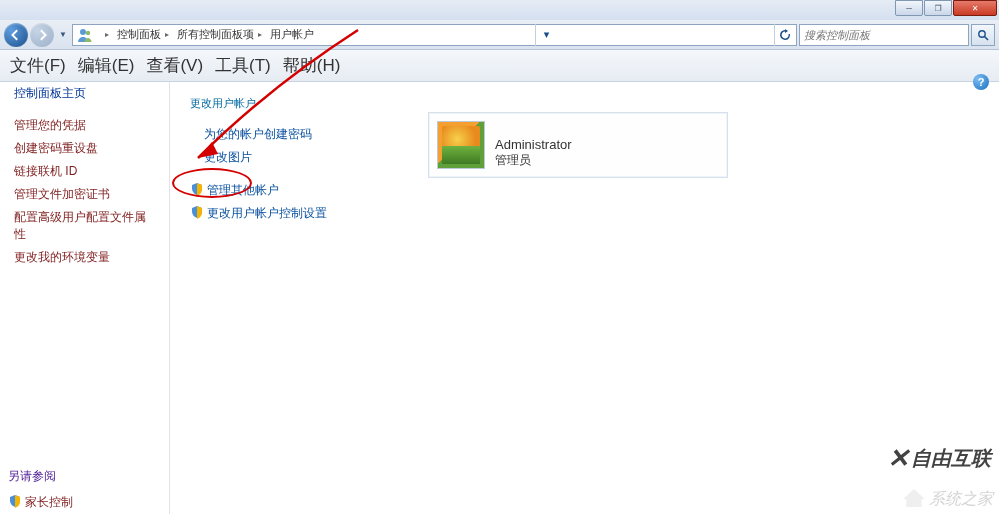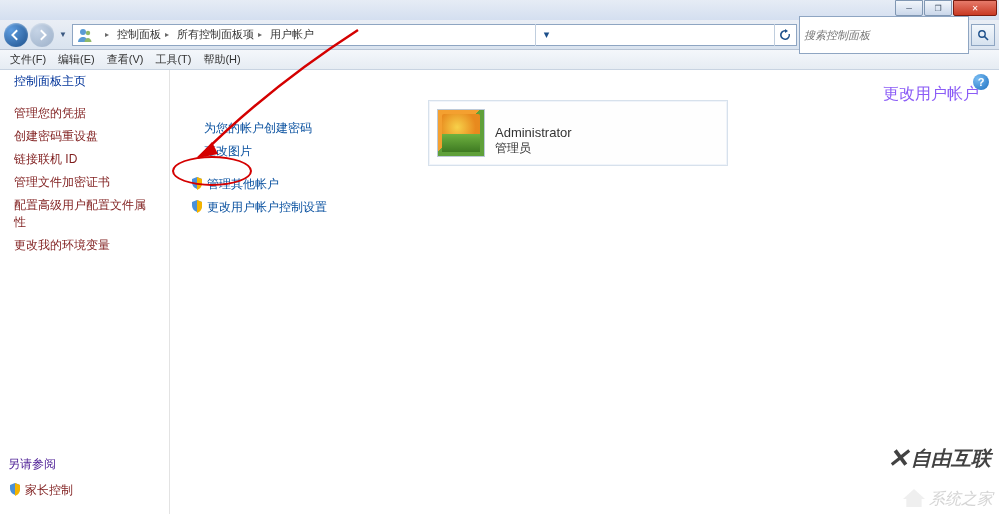--- a/index.html
+++ b/index.html
@@ -15,39 +15,39 @@
 .nav-arrow { width: 24px; height: 24px; border-radius: 50%; background: radial-gradient(circle at 30% 30%, #5e9de0, #1c4f8a); display: flex; align-items: center; justify-content: center; color: #fff; margin-right: 2px; box-shadow: inset 0 1px 2px rgba(255,255,255,.4); }
 .nav-arrow.disabled { background: radial-gradient(circle at 30% 30%, #c6d4e6, #9cb0c9); color: #e8eef6; }
 .nav-arrow svg { width: 12px; height: 12px; }
 .dd-caret { width: 14px; height: 18px; display: flex; align-items: center; justify-content: center; color: #3a5880; font-size: 8px; }
 .addr-bar { flex: 1; height: 22px; background: #fff; border: 1px solid #8ea5c2; display: flex; align-items: center; font-size: 11px; color: #333; margin: 0 2px; }
 .addr-seg { padding: 0 4px; display: flex; align-items: center; height: 100%; }
 .addr-seg .tri { font-size: 8px; color: #666; margin-left: 4px; }
 .addr-icon { width: 16px; height: 16px; margin: 0 4px; display: flex; align-items: center; justify-content: center; }
 .addr-refresh { width: 22px; height: 22px; border-left: 1px solid #c0cede; display: flex; align-items: center; justify-content: center; color: #1c4f8a; margin-left: auto; }
 .addr-refresh svg { width: 12px; height: 12px; }
-.search-box { width: 170px; height: 38px; background: #fff; border: 1px solid #8ea5c2; display: flex; align-items: center; padding: 0 4px; font-size: 11px; color: #999; }
+.search-box { width: 170px; height: 22px; background: #fff; border: 1px solid #8ea5c2; display: flex; align-items: center; padding: 0 4px; font-size: 11px; color: #999; }
 .search-box input { border: 0; outline: 0; width: 100%; font-size: 11px; font-style: italic; color: #777; background: transparent; }
 .search-btn { width: 24px; height: 22px; background: linear-gradient(#f3f7fc, #d6e2ef); border: 1px solid #8ea5c2; display: flex; align-items: center; justify-content: center; color: #1c4f8a; margin-left: 2px; }
 .search-btn svg { width: 12px; height: 12px; }
 
 
-.menubar { height: 20px; background: linear-gradient(#f4f7fb, #e6ecf3); border-bottom: 1px solid #c8d3e1; display: flex; align-items: center; font-size: 11px; color: #333; padding: 4px 4px; }
+.menubar { height: 32px; background: linear-gradient(#f4f7fb, #e6ecf3); border-bottom: 1px solid #c8d3e1; display: flex; align-items: center; font-size: 17px; color: #333; padding: 4px 4px; }
 .menu-item { padding: 2px 6px; }
 
 
 .body-area { display: flex; height: calc(514px - 20px - 30px - 20px); }
 .sidebar { width: 170px; background: #fff; border-right: 1px solid #e3e3e3; padding: 3px 8px; font-size: 12px; color: #0b52a0; position: relative; }
 .sidebar-home { color: #003399; font-size: 12px; margin-bottom: 12px; padding-left: 6px; }
 .side-link { display: block; padding: 3px 6px; color: #7f1d1d; cursor: pointer; }
 .side-bottom { position: absolute; bottom: 12px; left: 8px; font-size: 12px; }
 .shield-ico { display: inline-block; width: 14px; height: 14px; vertical-align: -2px; margin-right: 3px; }
 
 .main { flex: 1; padding: 14px 20px; position: relative; }
-.main-title { font-size: 16px; color: #8b5cf6; margin-bottom: 12px; text-align: right; }
+.main-title { font-size: 11px; color: #0369a1; margin-bottom: 12px; }
 .action-links a { display: block; font-size: 12px; color: #0b52a0; padding: 3px 0; text-decoration: none; margin-left: 14px; }
 .action-links a.shielded { margin-left: 0; }
 .highlight-circle { position: absolute; width: 80px; height: 30px; border: 2px solid #d40000; border-radius: 50%; left: 2px; top: 86px; pointer-events: none; }
 
 .account-card { position: absolute; left: 258px; top: 30px; width: 300px; border: 1px solid #d7e1ec; background: #fefefe; padding: 8px; display: flex; align-items: flex-end; box-shadow: 0 0 0 1px #f0f4fa inset; }
 .avatar { width: 48px; height: 48px; border: 1px solid #bcc9d8; background: linear-gradient(135deg, #f4a030 0%, #f4a030 45%, #5fa03a 45%, #5fa03a 100%); margin-right: 10px; position: relative; overflow:hidden; }
 .avatar::before { content:""; position:absolute; inset:4px 4px 20px 4px; background: radial-gradient(circle at 40% 60%, #f7d14a 0%, #e88a1e 70%); border-radius: 2px; }
 .avatar::after { content:""; position:absolute; left:4px; right:4px; bottom:4px; height:18px; background: linear-gradient(#6fb240, #3e7a22); }
 .acct-txt { font-size: 12px; color: #333; }
 .acct-txt .name { font-size: 13px; }

